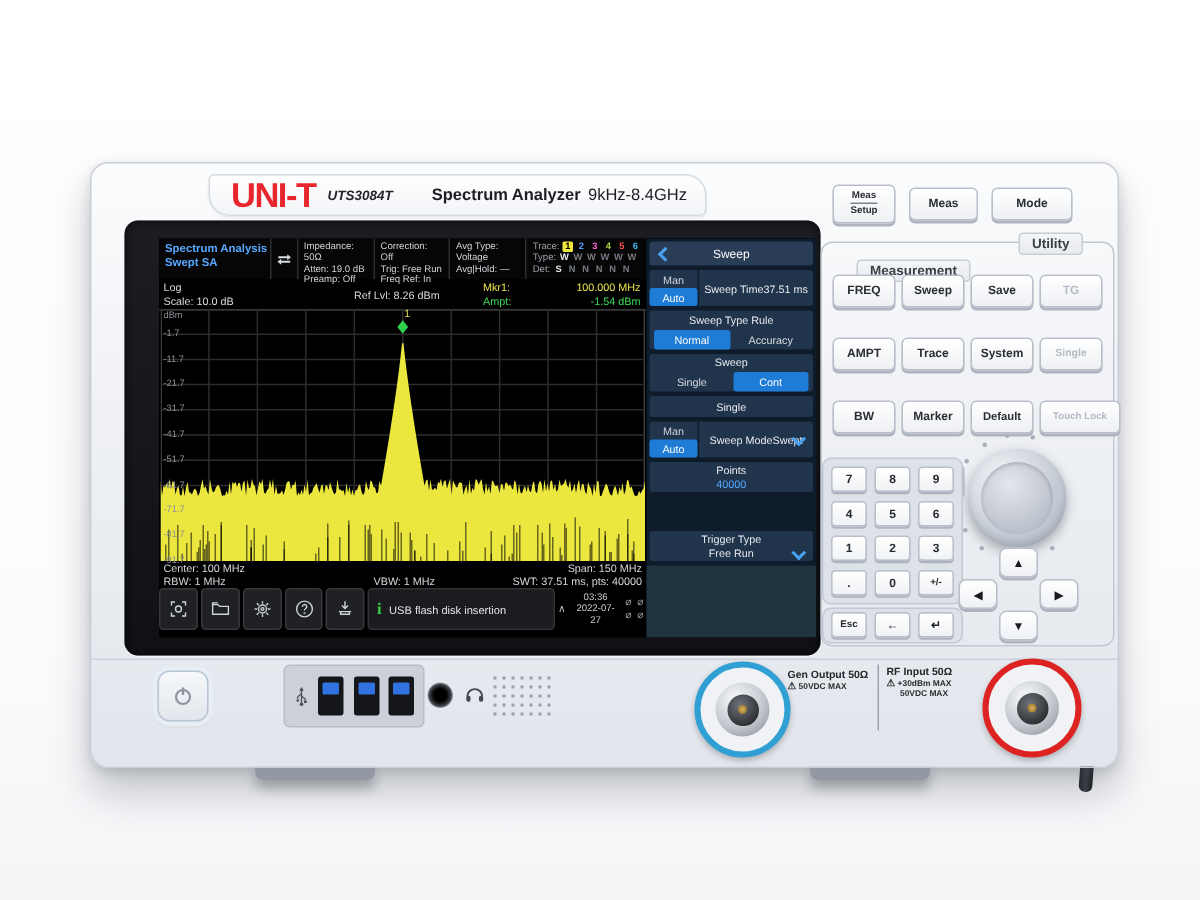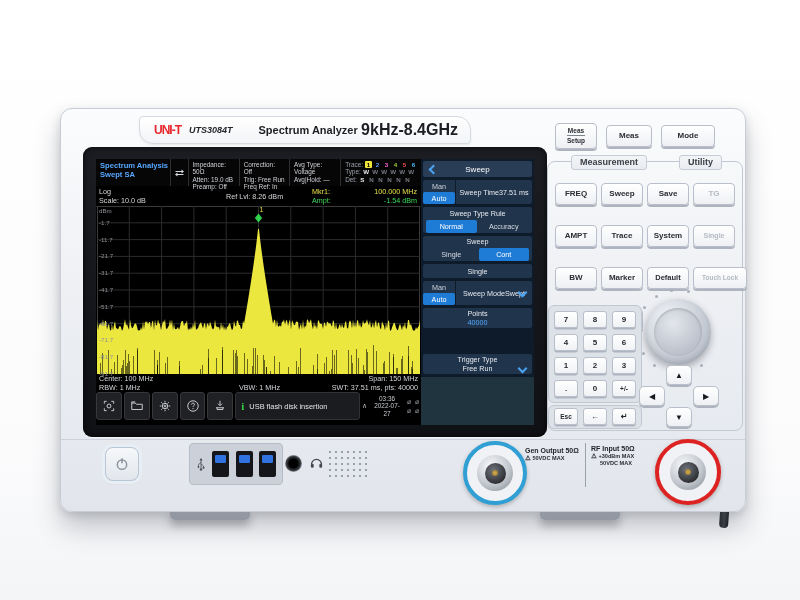--- a/index.html
+++ b/index.html
@@ -12,29 +12,29 @@
     background:linear-gradient(180deg,#fbfcfd 0%,#eef0f4 45%,#e2e6ec 100%);
     border:1px solid #c7ccd6;box-shadow:0 16px 26px rgba(70,76,88,.30),0 3px 8px rgba(70,76,88,.18);}
   .foot{position:absolute;height:12px;background:linear-gradient(180deg,#cfd3da,#aab0ba);border-radius:0 0 5px 5px;
     box-shadow:0 6px 8px rgba(60,64,72,.35);}
   #cable{position:absolute;left:722px;top:440px;width:9px;height:88px;background:linear-gradient(90deg,#1e2024,#3a3d43,#16181b);
     border-radius:4px;transform:rotate(4deg);}
 
   
   #brandplate{position:absolute;left:78px;top:7px;width:330px;height:26px;background:linear-gradient(180deg,#ffffff,#f2f4f7);
     border:1px solid #d6dae1;border-radius:4px 14px 4px 14px;display:flex;align-items:center;box-shadow:0 1px 2px rgba(0,0,0,.08);}
-  .brand{font-weight:bold;font-size:12px;color:#e8262d;letter-spacing:-1px;margin-left:14px;font-family:"Liberation Sans",sans-serif;}
+  .brand{font-weight:bold;font-size:23px;color:#e8262d;letter-spacing:-1px;margin-left:14px;font-family:"Liberation Sans",sans-serif;}
   .model{font-weight:bold;font-style:italic;font-size:9px;color:#23252a;margin-left:8px;}
   .title{font-weight:bold;font-size:11px;color:#1c1e22;margin-left:26px;}
-  .range{font-weight:bold;font-size:16px;color:#1c1e22;margin-left:auto;margin-right:12px;}
+  .range{font-weight:normal;font-size:11px;color:#1c1e22;margin-left:auto;margin-right:12px;}
 
   
   #bezel{position:absolute;left:22px;top:38px;width:464px;height:290px;background:linear-gradient(180deg,#1b1d22,#101115);
     border-radius:9px;box-shadow:inset 0 0 6px rgba(0,0,0,.8),0 1px 0 rgba(255,255,255,.5);}
-  #screen{position:absolute;left:13px;top:12px;width:438px;height:266px;background:#000;overflow:hidden;font-size:7px;color:#d6d8dc;}
+  #screen{position:absolute;left:23px;top:12px;width:438px;height:266px;background:#000;overflow:hidden;font-size:7px;color:#d6d8dc;}
 
   
   #statusbar{position:absolute;left:0;top:0;width:325px;height:27px;background:#060607;display:flex;}
   .sb-col{padding:2px 4px;border-right:1px solid #2d2f33;line-height:7.4px;font-size:6.4px;color:#cfd2d7;}
   .appname{color:#57a8ff;font-size:7.6px;line-height:9px;font-weight:bold;white-space:nowrap;}
   .loopwrap{width:22px;display:flex;align-items:center;justify-content:center;border-right:1px solid #2d2f33;}
   .trc{display:flex;gap:2px;}
   .trc b{width:7px;text-align:center;font-size:6.2px;}
   .t1sel{background:#f0e63c;color:#000 !important;border-radius:1px;}
   .tlabel{color:#9aa0a8;}
@@ -469,21 +469,21 @@
     </div>
 
     <div class="hwbtn" style="left:494px;top:14px;width:40px;height:24px;font-size:6.5px;flex-direction:column;">
       <span>Meas</span>
       <span style="border-top:1px solid #7e848e;padding-top:1px;">Setup</span>
     </div>
     <div class="hwbtn" style="left:545px;top:16px;width:44px;height:20px;">Meas</div>
     <div class="hwbtn" style="left:600px;top:16px;width:52px;height:20px;">Mode</div>
 
     <div id="panelbox"></div>
-    <div class="sect" style="left:510px;top:46px;">Measurement</div>
+    <div class="sect" style="left:510px;top:64px;">Measurement</div>
     <div class="sect" style="left:618px;top:46px;">Utility</div>
 
     <div class="hwbtn" style="left:494px;top:74px;width:40px;height:20px;">FREQ</div>
     <div class="hwbtn" style="left:540px;top:74px;width:40px;height:20px;">Sweep</div>
     <div class="hwbtn" style="left:586px;top:74px;width:40px;height:20px;">Save</div>
     <div class="hwbtn gray" style="left:632px;top:74px;width:40px;height:20px;">TG</div>
 
     <div class="hwbtn" style="left:494px;top:116px;width:40px;height:20px;">AMPT</div>
     <div class="hwbtn" style="left:540px;top:116px;width:40px;height:20px;">Trace</div>
     <div class="hwbtn" style="left:586px;top:116px;width:40px;height:20px;">System</div>

